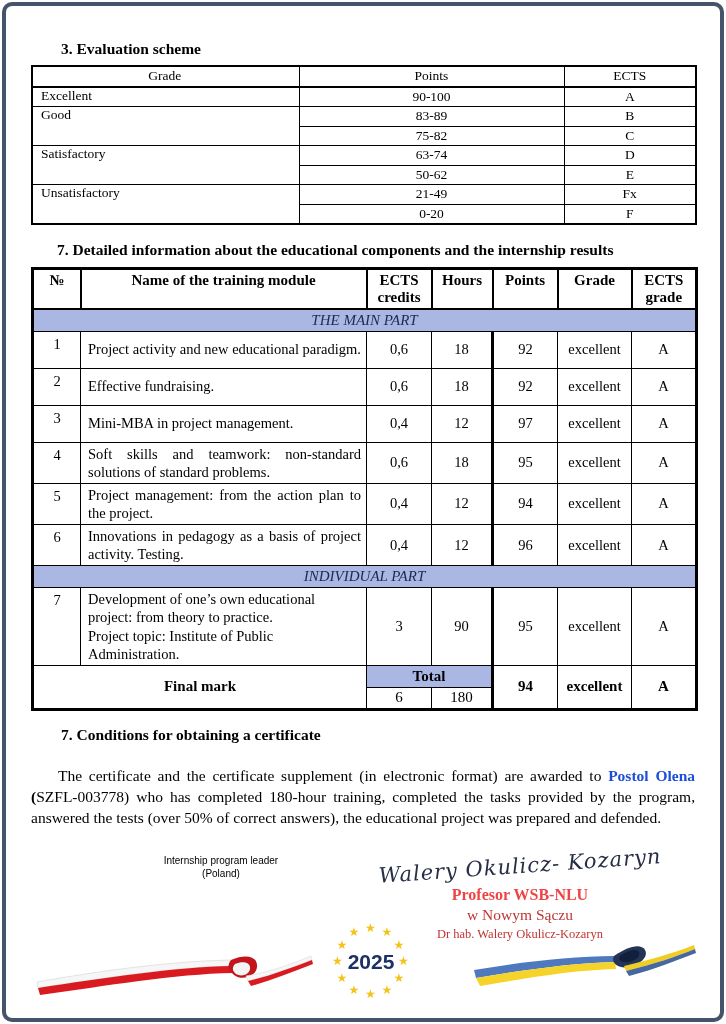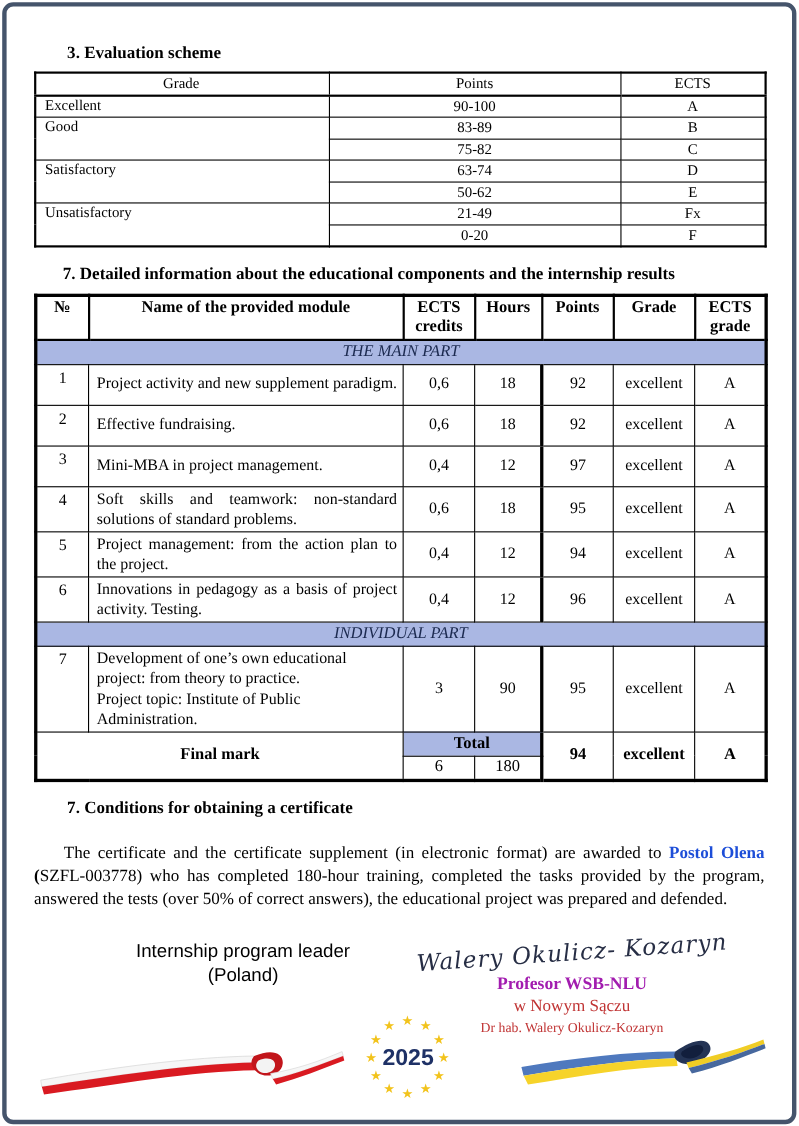--- a/index.html
+++ b/index.html
@@ -33,25 +33,25 @@
   .t2 .bold{font-weight:bold;}
   .nameLines div{text-align:left;}
 
   
   .cond{font-size:15.5px;line-height:1.36;text-align:justify;text-indent:27px;margin:6px 0 0 0;}
   .cond .pname{font-weight:bold;color:#1d4ed8;}
   .cond b{font-weight:bold;}
 
   
   .sigrow{display:flex;margin-top:26px;}
-  .sigleft{width:310px;margin-left:38px;text-align:center;font-family:"Liberation Sans",sans-serif;font-size:17px;line-height:1.3;}
+  .sigleft{width:310px;margin-left:38px;text-align:center;font-family:"Liberation Sans",sans-serif;font-size:10px;line-height:1.3;}
   .sigleft .bld{font-weight:bold;}
   .sigright{width:300px;margin-left:auto;margin-right:28px;text-align:center;}
   .handwriting{font-family:"DejaVu Serif",serif;font-style:italic;font-size:21px;color:#272e45;transform:rotate(-4deg);letter-spacing:1px;white-space:nowrap;margin-bottom:8px;}
-  .red1{color:#a21caf;font-weight:bold;font-size:16px;}
+  .red1{color:#ef4444;font-weight:bold;font-size:16px;}
   .red2{color:#c03434;font-size:15.5px;margin-top:2px;}
   .red3{color:#c03434;font-size:12.5px;margin-top:3px;}
 
   
   .footer{position:absolute;left:0;right:0;bottom:6px;height:100px;}
   .ribbon{position:absolute;}
   .rb-pl{left:28px;top:22px;}
   .rb-ua{right:20px;top:14px;}
   .stars{position:absolute;left:322px;top:4px;width:86px;height:92px;}
   .eu-star{position:absolute;color:#f2c31b;font-size:12px;line-height:1;}
@@ -121,34 +121,34 @@
           <col style="width:286px">
           <col style="width:65px">
           <col style="width:61px">
         <col style="width:65px">
           <col style="width:74px">
           <col style="width:65px">
       </colgroup>
       <tbody>
           <tr class="hdr" style="height:40px">
         <td>№</td>
-        <td>Name of the provided module</td>
+        <td>Name of the training module</td>
         <td>ECTS credits</td>
         <td>Hours</td>
         <td class="thickL">Points</td>
         <td>Grade</td>
         <td>ECTS grade</td>
       </tr>
       <tr class="band">
         <td colspan="7">THE MAIN PART</td>
       </tr>
 
       <tr style="height:37px">
         <td class="num">1</td>
-        <td class="name">Project activity and new supplement paradigm.</td>
+        <td class="name">Project activity and new educational paradigm.</td>
         <td>0,6</td>
         <td>18</td>
         <td class="thickL">92</td>
         <td>excellent</td>
         <td>A</td>
       </tr>
       <tr style="height:37px">
         <td class="num">2</td>
         <td class="name">Effective fundraising.</td>
         <td>0,6</td>

